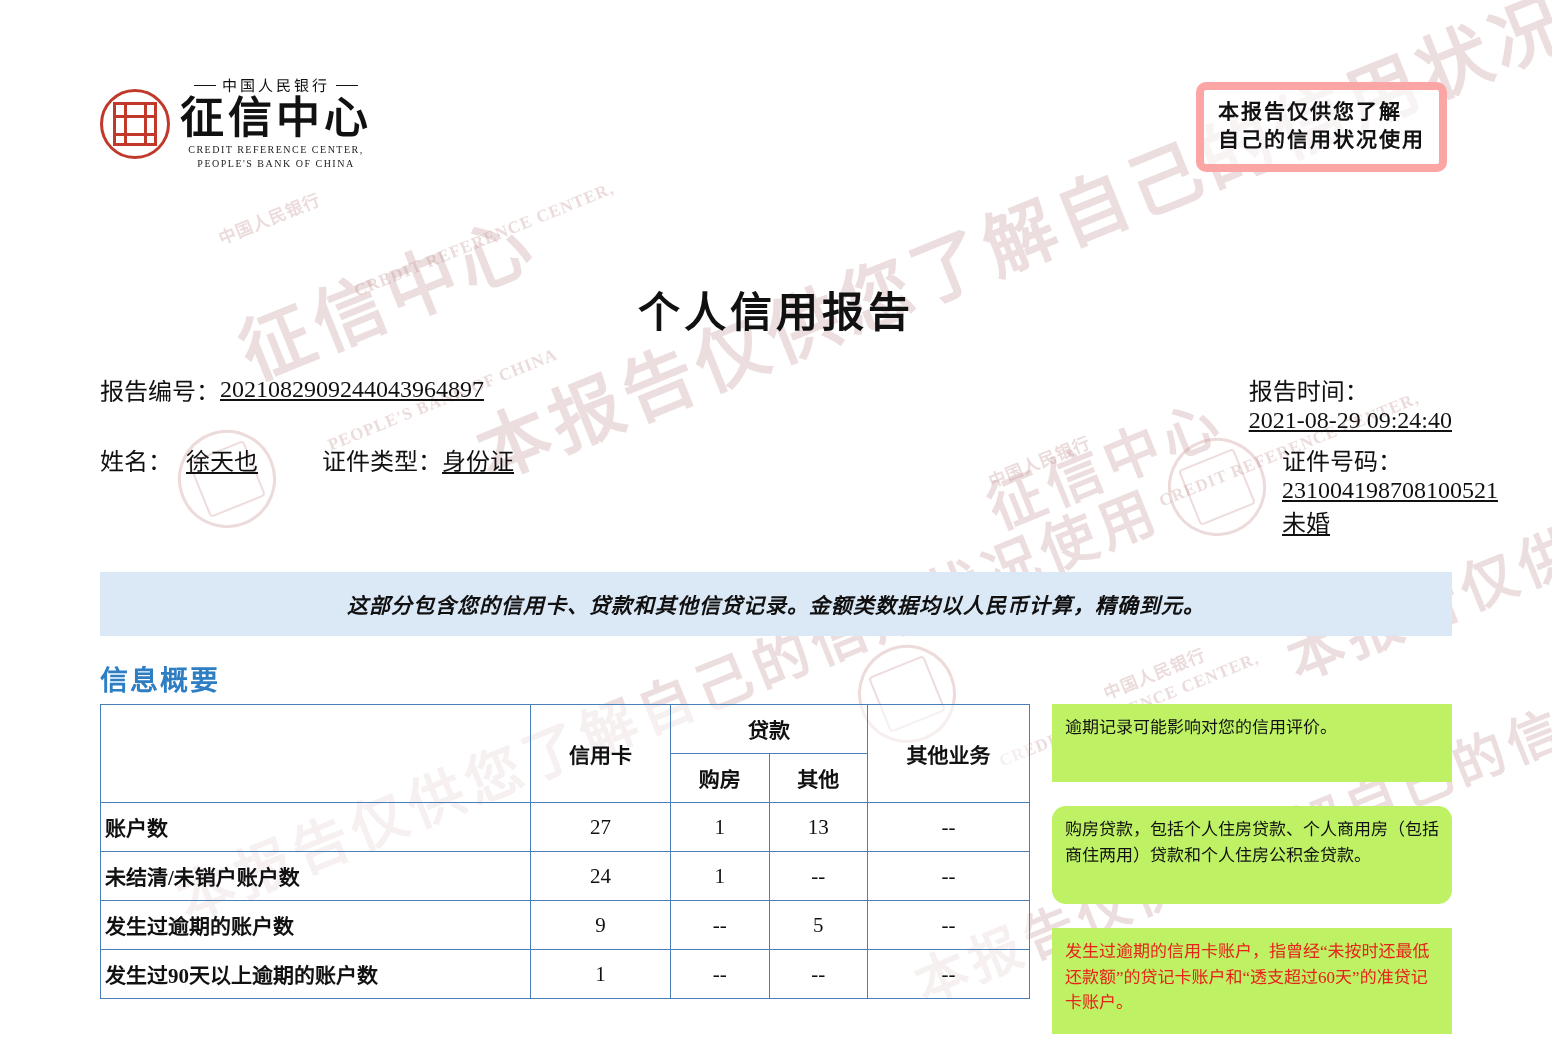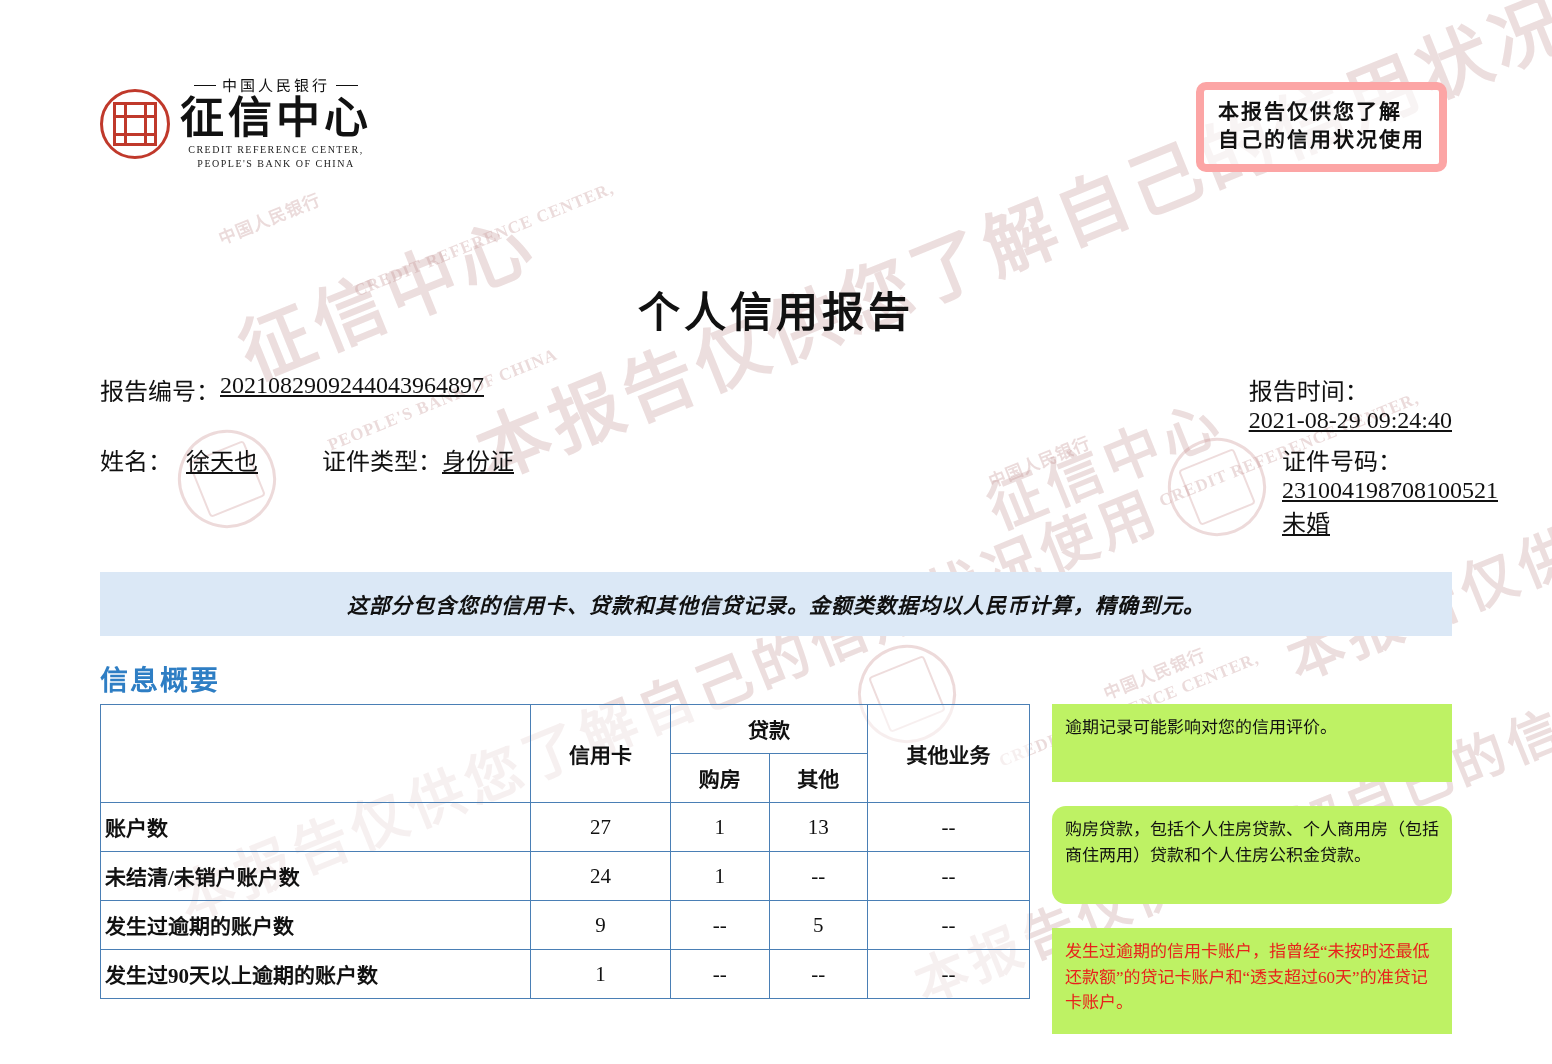--- a/index.html
+++ b/index.html
@@ -169,21 +169,21 @@
     right: 100px;
     font-size: 24px;
     color: #111;
   }
   .meta-row {
     display: flex;
     justify-content: space-between;
     align-items: baseline;
     margin-bottom: 8px;
   }
-  .meta-left { display: flex; align-items: flex-start; }
+  .meta-left { display: flex; align-items: center; }
   .meta-right { display: flex; align-items: baseline; flex-direction: column; }
   .meta-label { white-space: nowrap; }
   .meta-value { white-space: nowrap; text-decoration: underline; }
   .gap-60 { margin-left: 64px; }
   .gap-40 { margin-left: 46px; }
 
   
   .section-banner {
     position: absolute;
     top: 488px;

